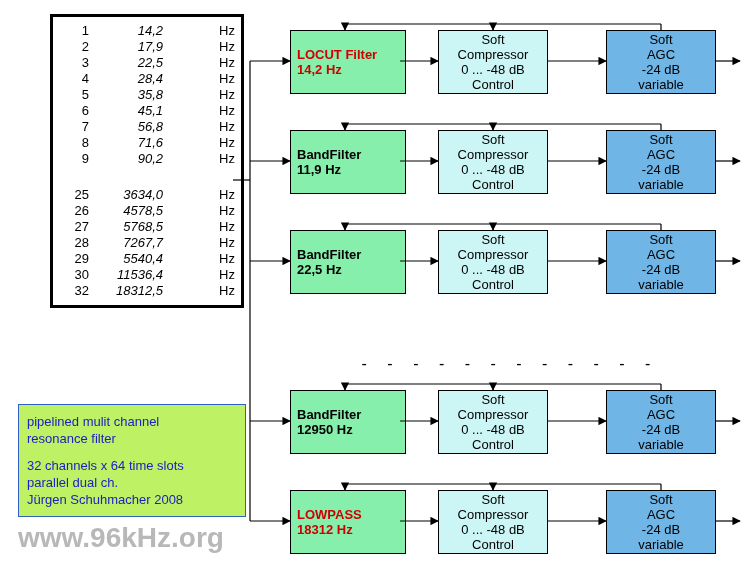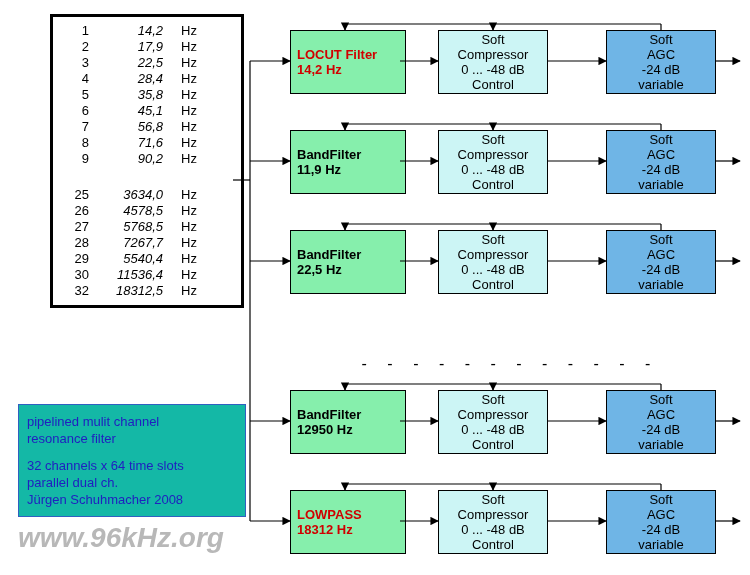--- a/index.html
+++ b/index.html
@@ -2,24 +2,24 @@
 <html><head>
 <meta charset="utf-8">
 <style>
   html,body{margin:0;padding:0;font-family:Arial,Helvetica,sans-serif;font-size:13px;color:#000;}
   #stage{position:relative;width:750px;height:575px;background:#fff;}
   .freq-table{position:absolute;left:50px;top:14px;width:180px;border:3px solid #000;padding:6px 4px;}
   .freq-table table{border-collapse:collapse;width:100%;}
   .freq-table td{padding:0 2px;font-size:13px;line-height:16px;}
   .freq-table td.c1{text-align:right;width:30px;}
   .freq-table td.c2{text-align:right;width:70px;font-style:italic;}
-  .freq-table td.c3{text-align:left;padding-left:16px;}
+  .freq-table td.c3{text-align:right;padding-left:16px;}
   .gap td{height:10px;}
-  .info-box{position:absolute;left:18px;top:404px;width:210px;border:1px solid #3060c0;background:#14b8a6;color:#2020c0;padding:8px 8px;font-size:13px;line-height:17px;}
-  .watermark{position:absolute;left:18px;top:522px;font-size:28px;font-style:italic;font-weight:bold;color:#b8b8b8;}
+  .info-box{position:absolute;left:18px;top:404px;width:210px;border:1px solid #3060c0;background:#bef264;color:#2020c0;padding:8px 8px;font-size:13px;line-height:17px;}
+  .watermark{position:absolute;left:18px;top:522px;font-size:28px;font-weight:bold;color:#b8b8b8;}
   .row{position:absolute;left:230px;height:78px;width:520px;}
   .box{position:absolute;top:10px;height:62px;border:1px solid #000;text-align:center;font-size:13px;line-height:15px;display:flex;flex-direction:column;justify-content:center;font-weight:bold;}
   .filter{left:60px;width:108px;background:#86efac;text-align:left;padding-left:6px;align-items:flex-start;}
   .filter.red span{color:#d00000;}
   .comp{left:208px;width:108px;background:#ccf5f5;font-weight:normal;}
   .agc{left:376px;width:108px;background:#6fb5e6;font-weight:normal;}
   .dashrow{position:absolute;left:290px;width:440px;text-align:center;font-size:16px;letter-spacing:8px;color:#000;}
 </style>
 </head>
 <body>

